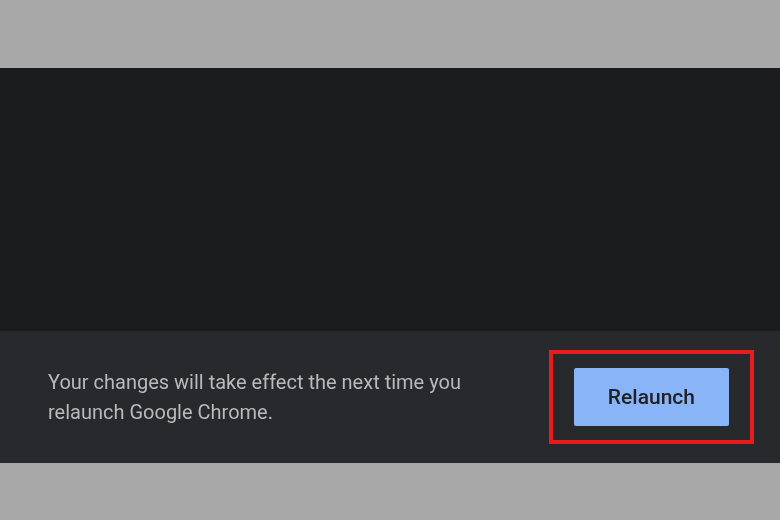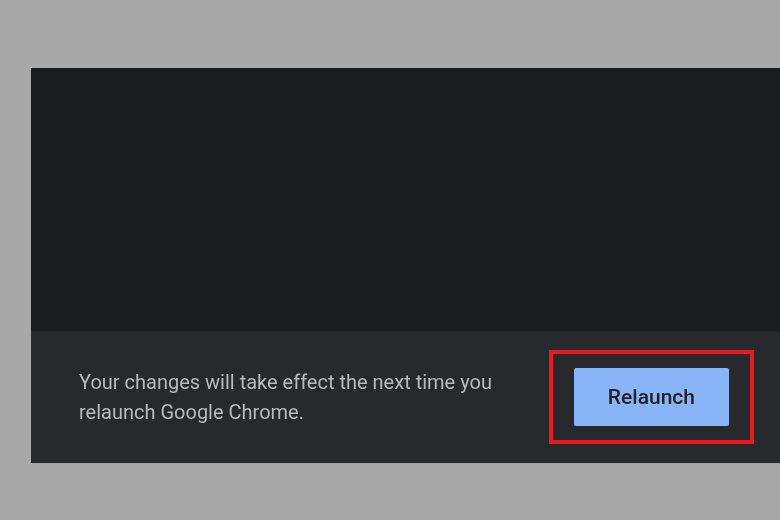--- a/index.html
+++ b/index.html
@@ -15,21 +15,20 @@
       overflow: hidden;
       position: relative;
     }
     .content-area {
       position: absolute;
       left: 0;
       right: 0;
       top: 68px;
       bottom: 57px;
       background: #15803d;
-      margin-left: 31px;
     }
     .upper-panel {
       position: absolute;
       left: 0;
       right: 0;
       top: 0;
       height: 263px;
       background: #1a1c1e;
     }
     .notification-bar {

